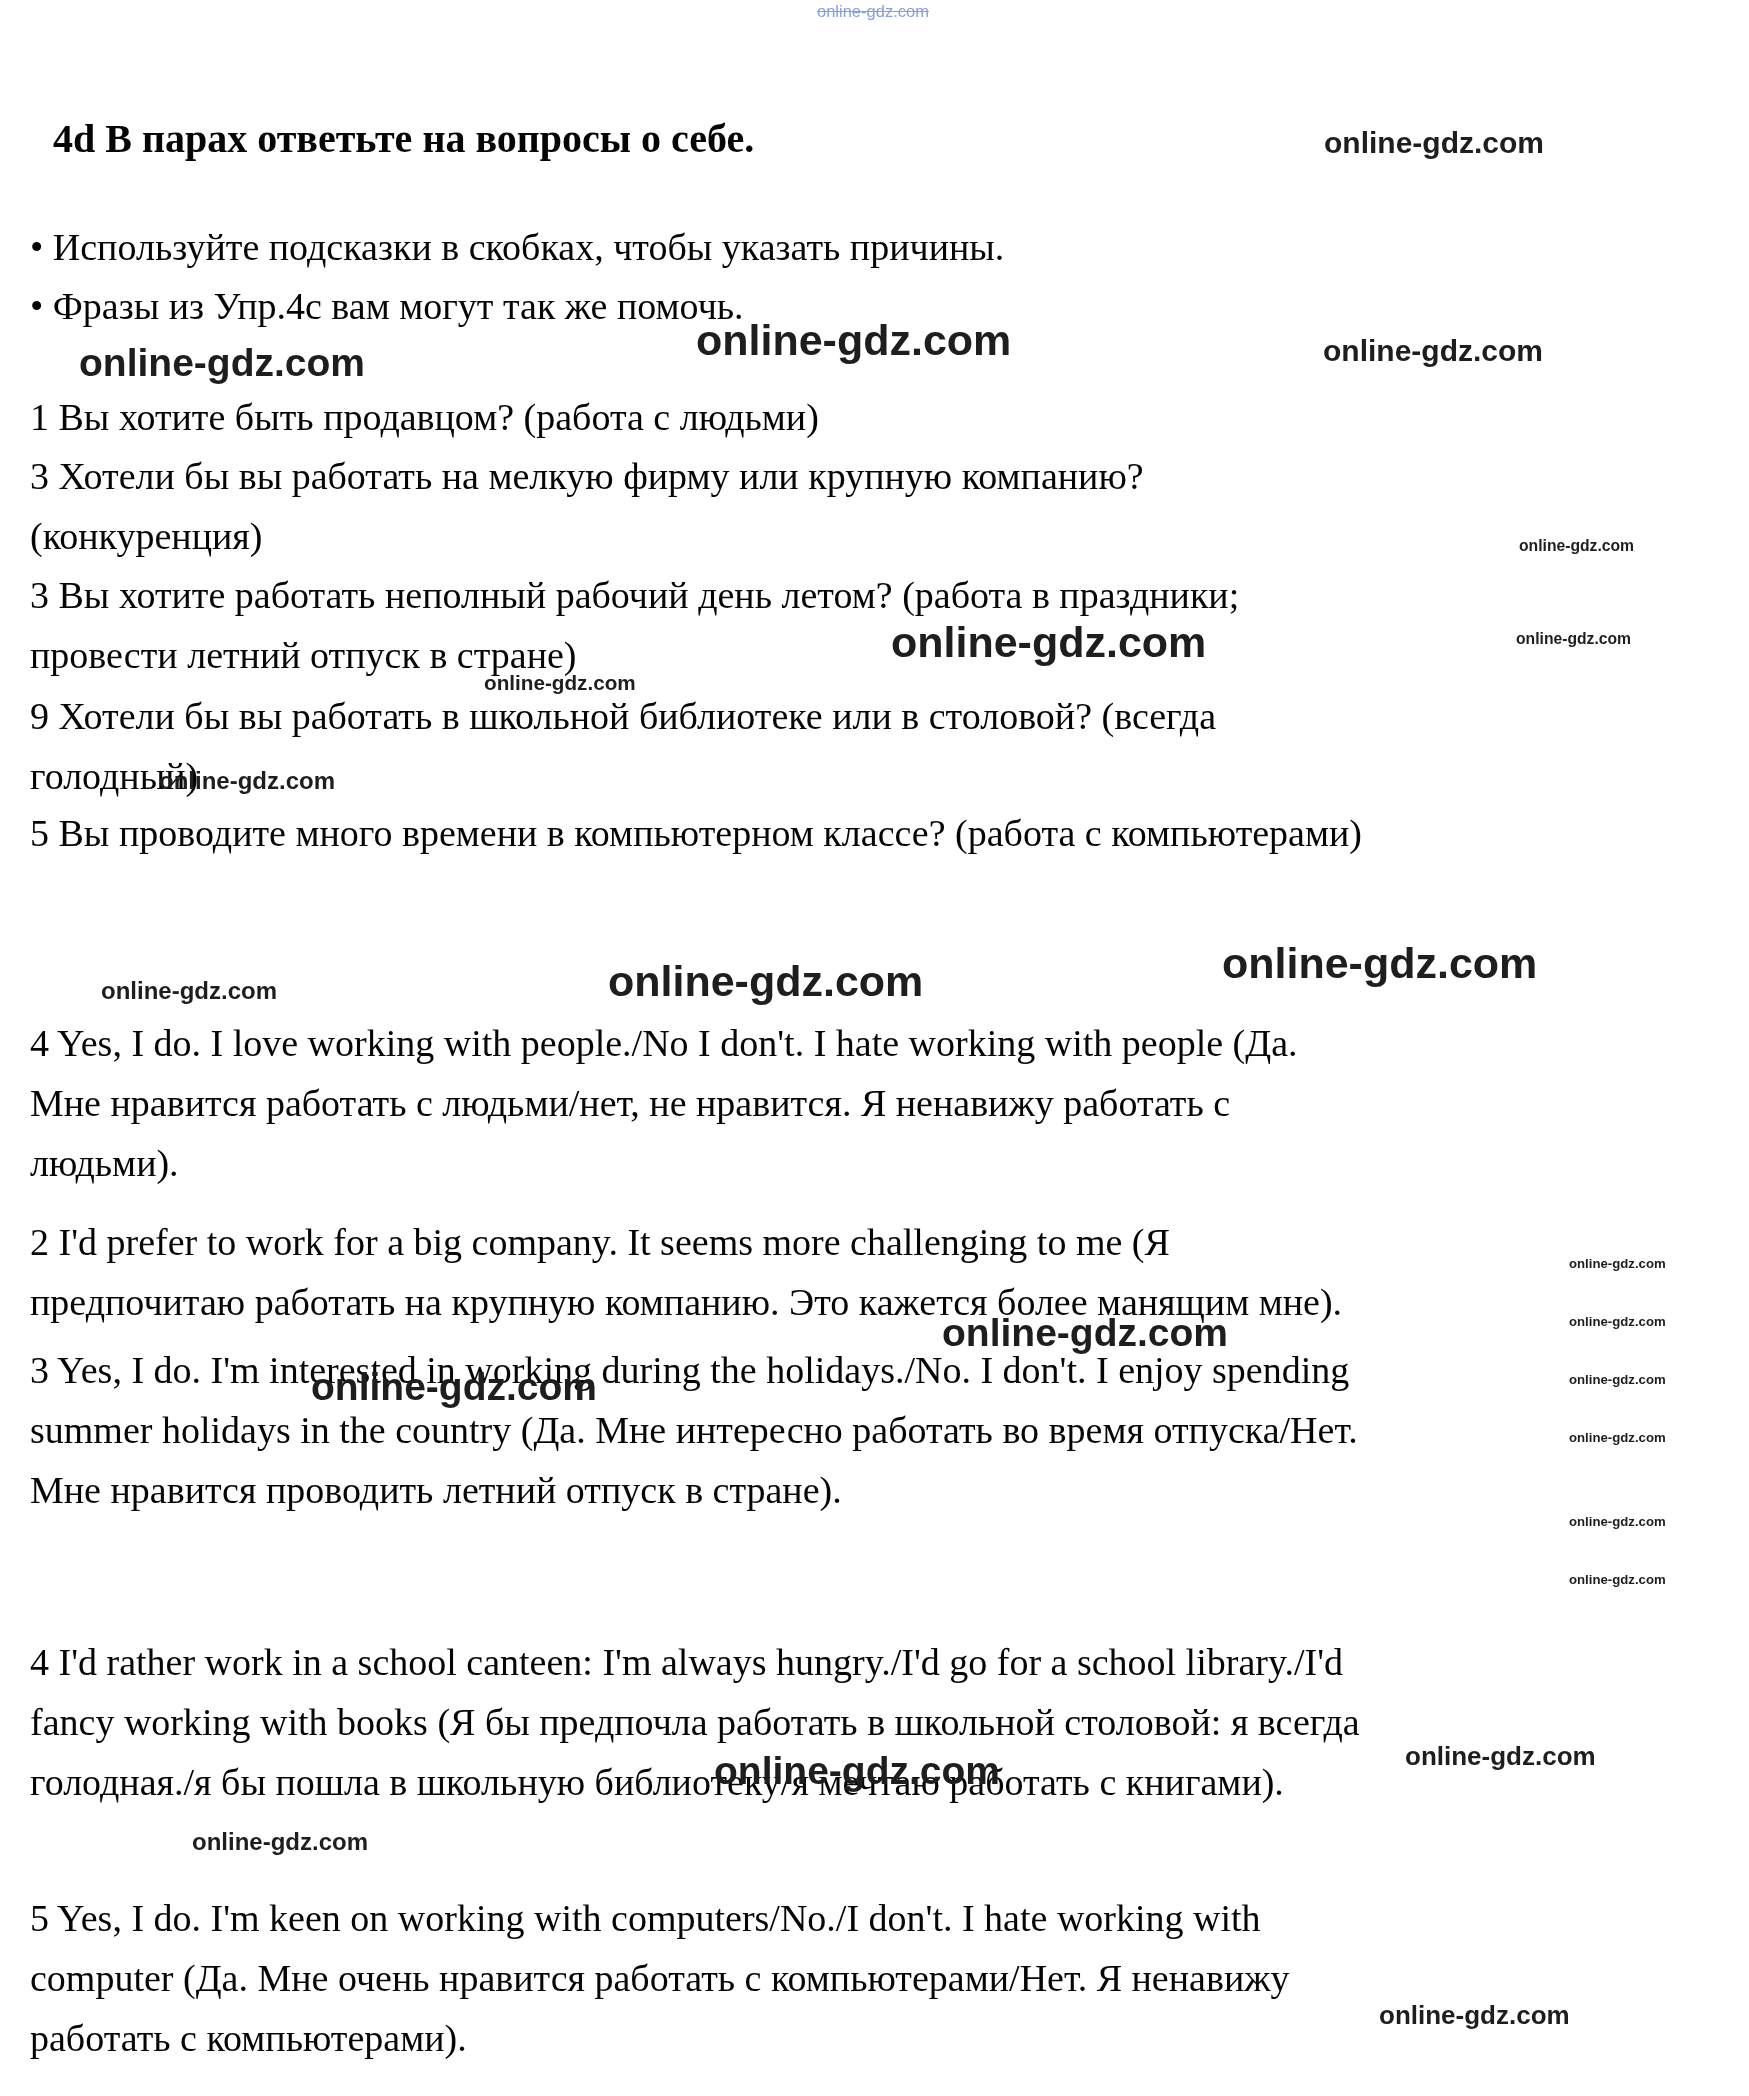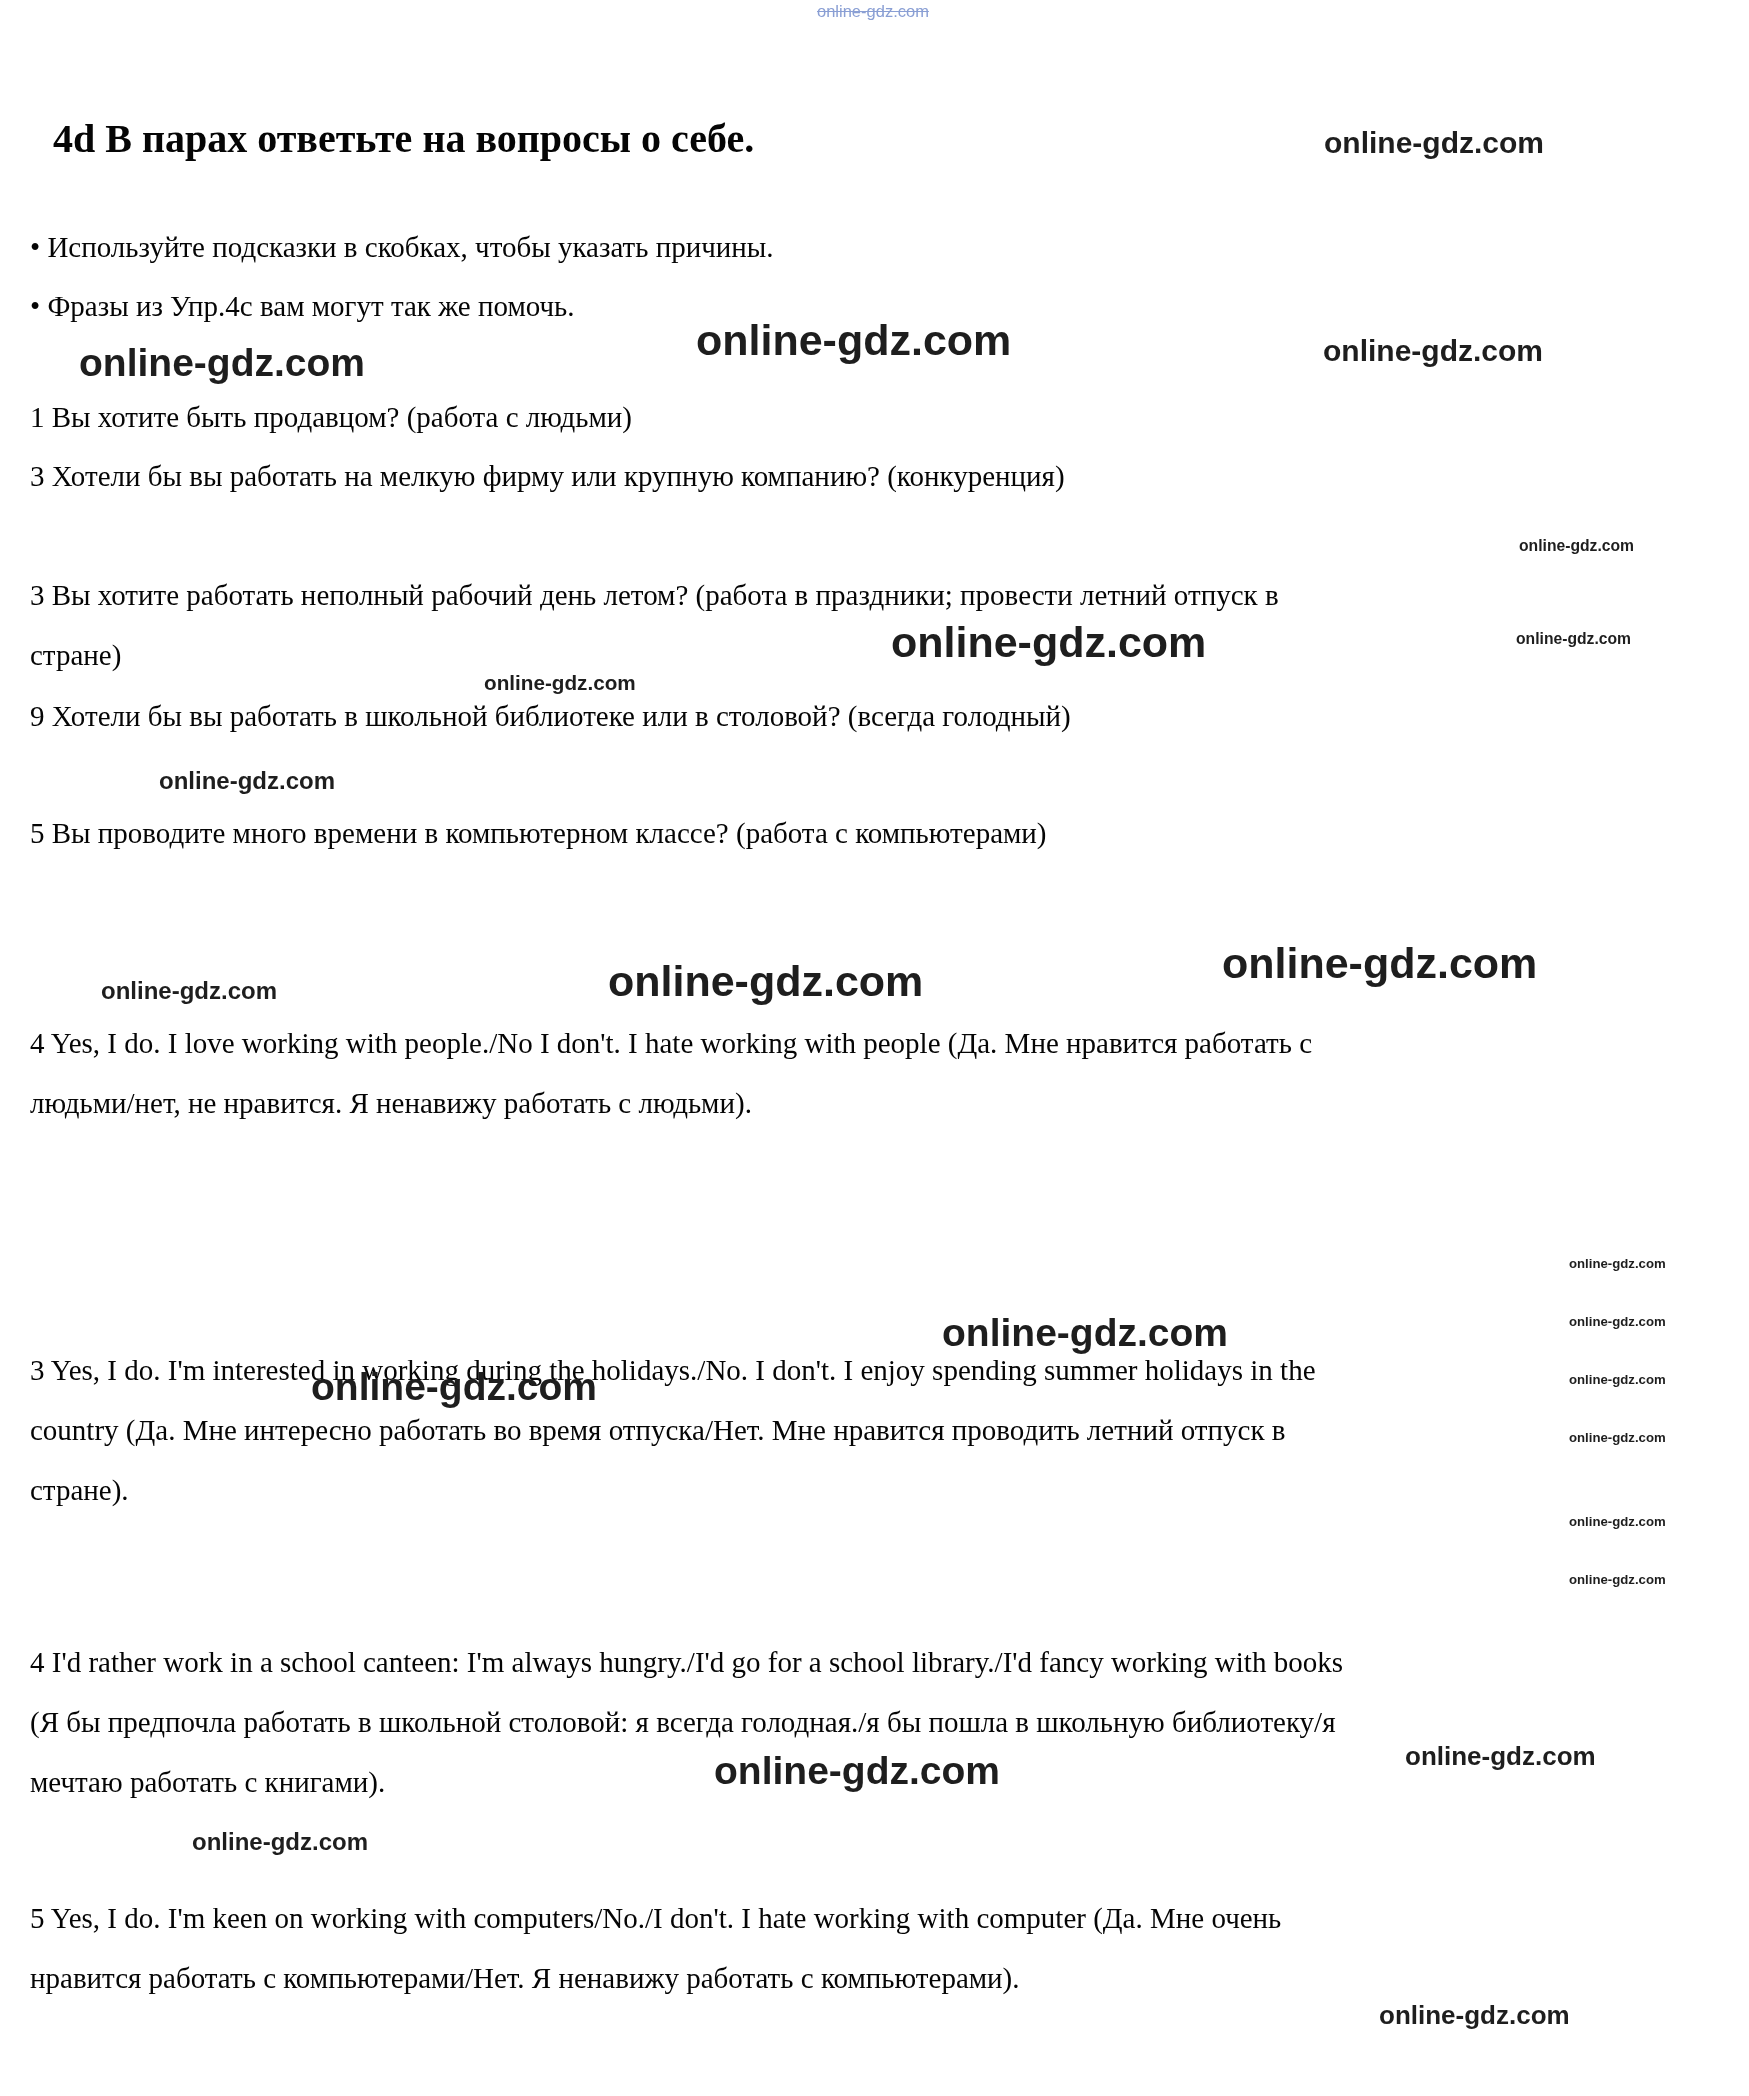--- a/index.html
+++ b/index.html
@@ -10,21 +10,21 @@
     background:#ffffff;
     overflow:hidden;
     font-family:"Liberation Serif", serif;
     color:#050505;
   }
   .para{
     position:absolute;
     left:30px;
     width:1337px;
     margin:0;
-    font-size:29px;
+    font-size:38px;
     line-height:60px;
     font-weight:400;
     z-index:1;
   }
   .title{
     position:absolute;
     left:45px;
     top:106px;
     margin:8px;
     font-size:40px;
@@ -84,20 +84,21 @@
   <p class="para" style="top:686px;">9 Хотели бы вы работать в школьной библиотеке или в столовой? (всегда голодный)</p>
   <span class="wm wm-30" style="left:159px; top:767px;">online-gdz.com</span>
   <p class="para" style="top:803px;">5 Вы проводите много времени в компьютерном классе? (работа с компьютерами)</p>
 
   <span class="wm wm-30" style="left:101px; top:977px;">online-gdz.com</span>
   <span class="wm wm-52" style="left:608px; top:957px;">online-gdz.com</span>
   <span class="wm wm-52" style="left:1222px; top:939px;">online-gdz.com</span>
 
   <p class="para" style="top:1013px;">4 Yes, I do. I love working with people./No I don't. I hate working with people (Да. Мне нравится работать с людьми/нет, не нравится. Я ненавижу работать с людьми).</p>
 
+  <p class="para" style="top:1212px;">2 I'd prefer to work for a big company. It seems more challenging to me (Я предпочитаю работать на крупную компанию. Это кажется более манящим мне).</p>
   <span class="wm wm-16" style="left:1569px; top:1256px;">online-gdz.com</span>
   <span class="wm wm-48" style="left:942px; top:1311px;">online-gdz.com</span>
   <span class="wm wm-16" style="left:1569px; top:1314px;">online-gdz.com</span>
   <span class="wm wm-48" style="left:311px; top:1365px;">online-gdz.com</span>
   <span class="wm wm-16" style="left:1569px; top:1372px;">online-gdz.com</span>
   <span class="wm wm-16" style="left:1569px; top:1430px;">online-gdz.com</span>
 
   <p class="para" style="top:1340px;">3 Yes, I do. I'm interested in working during the holidays./No. I don't. I enjoy spending summer holidays in the country (Да. Мне интересно работать во время отпуска/Нет. Мне нравится проводить летний отпуск в стране).</p>
   <span class="wm wm-16" style="left:1569px; top:1514px;">online-gdz.com</span>
   <span class="wm wm-16" style="left:1569px; top:1572px;">online-gdz.com</span>

